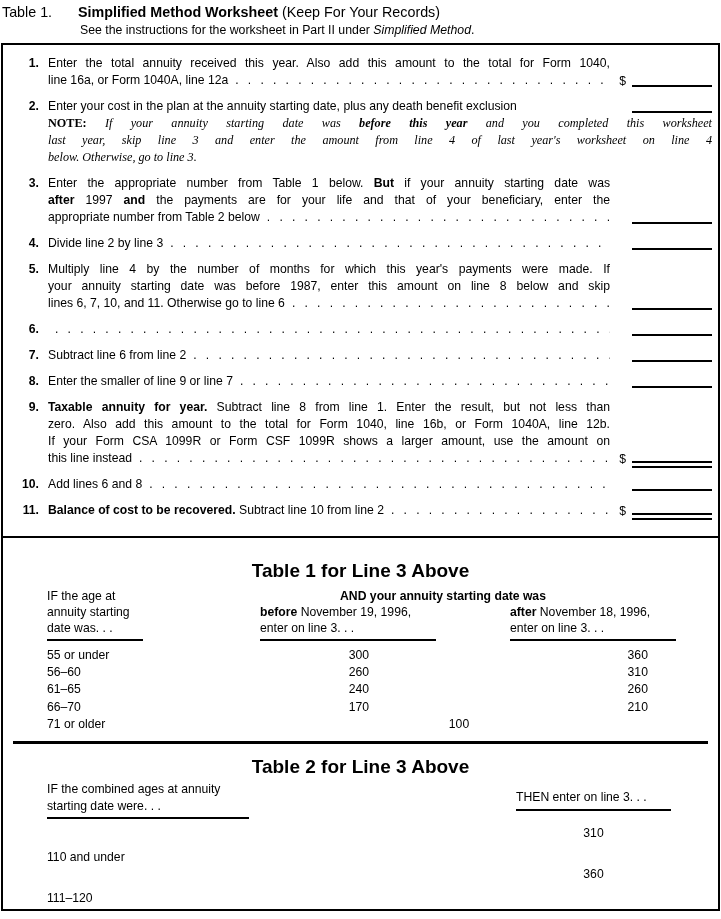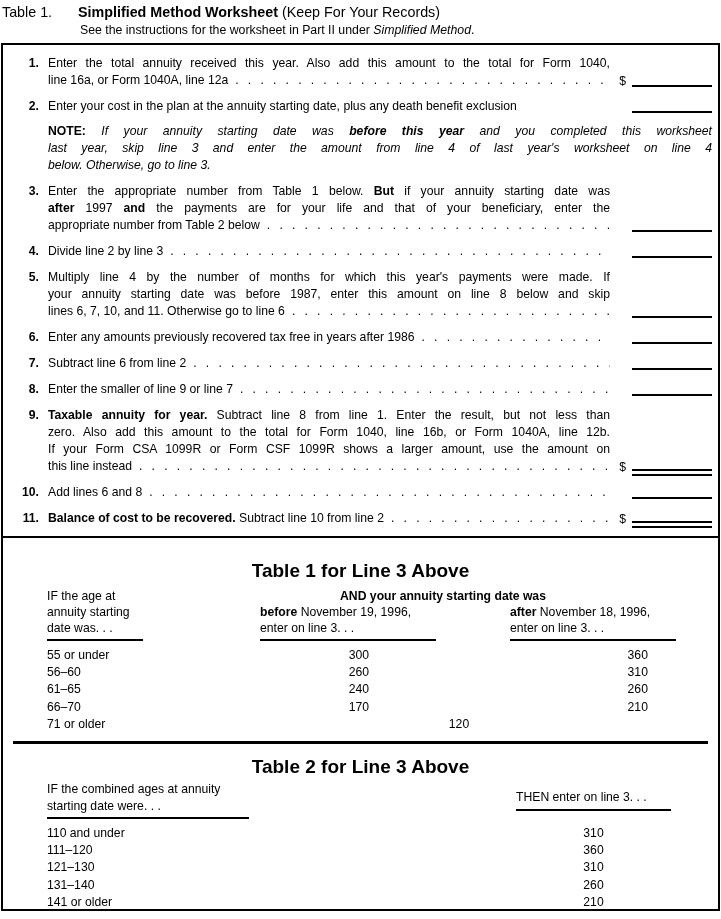--- a/index.html
+++ b/index.html
@@ -42,21 +42,21 @@
     white-space: nowrap; letter-spacing: 9.2px; padding-left: 7px;
   }
   .ws-amt {
     flex: none; width: 102px; align-self: flex-end;
     display: flex; align-items: flex-end; justify-content: flex-end; gap: 6px;
   }
   .dollar { line-height: 15px; }
   .rule { display: inline-block; width: 80px; }
   .rule.single { border-bottom: 2.4px solid #000; height: 6px; margin-bottom: 2px; }
   .rule.double { border-top: 2.4px solid #000; border-bottom: 2.4px solid #000; height: 7px; margin-bottom: -1px; }
-  .ws-row.note { margin-top: 8px; }
+  .ws-row.note { margin-top: 0; font-family: Liberation Serif, serif; }
   .ws-row.note .ws-num { font-weight: normal; }
 
   
   .tbl-title { text-align: center; font-weight: bold; font-size: 19px; line-height: 18px; }
   .tsec.t1 { height: 203px; padding-top: 24px; }
   .tsec.t2 { padding-top: 14px; }
   .divider { border-top: 3px solid #000; margin: 0 10px; }
 
   .t1-header { display: flex; align-items: flex-end; padding-left: 44px; margin-top: 8px; line-height: 16px; }
   .t1-col1h { width: 213px; }
@@ -78,21 +78,21 @@
   .t1c1 { width: 213px; }
   .t1c2 { width: 176px; text-align: center; }
   .t1gap { width: 74px; }
   .t1c3 { width: 166px; text-align: center; }
 
   .t2-header { display: flex; align-items: center; padding-left: 44px; margin-top: 5px; line-height: 16.5px; }
   .t2-col1h { width: 469px; }
   .t2-col2h { width: 155px; white-space: nowrap; }
   .t2-rows { margin-top: 6px; }
   .t2-row { display: flex; padding-left: 44px; line-height: 17.2px; }
-  .t2c1 { width: 469px; }
+  .t2c1 { width: 469px; margin-top: 24px; }
   .t2c2 { width: 155px; text-align: center; }
 </style>
 </head>
 <body>
 
 <div class="page">
 
   <div class="doc-header">
     <div class="title-line">
       <span class="t-label">Table 1.</span><span class="t-bold">Simplified Method Worksheet</span><span> (Keep For Your Records)</span>
@@ -171,21 +171,20 @@
           </div>
         </div>
         <div class="ws-amt">
           <span class="rule single"></span>
         </div>
       </div>
       <div class="ws-row">
         <div class="ws-num">6.</div>
         <div class="ws-text">
           <div class="ws-line dl">
-            <span class="txt"><span>Enter any amounts previously recovered tax free in years after 1986</span></span>
             <span class="dots">............................................................</span>
           </div>
         </div>
         <div class="ws-amt">
           <span class="rule single"></span>
         </div>
       </div>
       <div class="ws-row">
         <div class="ws-num">7.</div>
         <div class="ws-text">
@@ -302,21 +301,21 @@
           </div>
           <div class="t1-row">
             <div class="t1c1">66–70</div>
             <div class="t1c2">170</div>
             <div class="t1gap"></div>
             <div class="t1c3">210</div>
           </div>
           <div class="t1-row">
             <div class="t1c1">71 or older</div>
             <div class="t1gap"></div>
-            <div class="t1c3">120</div>
+            <div class="t1c3">100</div>
           </div>
         </div>
     </div>
 
     <div class="divider"></div>
 
     <div class="tsec t2">
       <div class="tbl-title">Table 2 for Line 3 Above</div>
       <div class="t2-header">
         <div class="t2-col1h">

